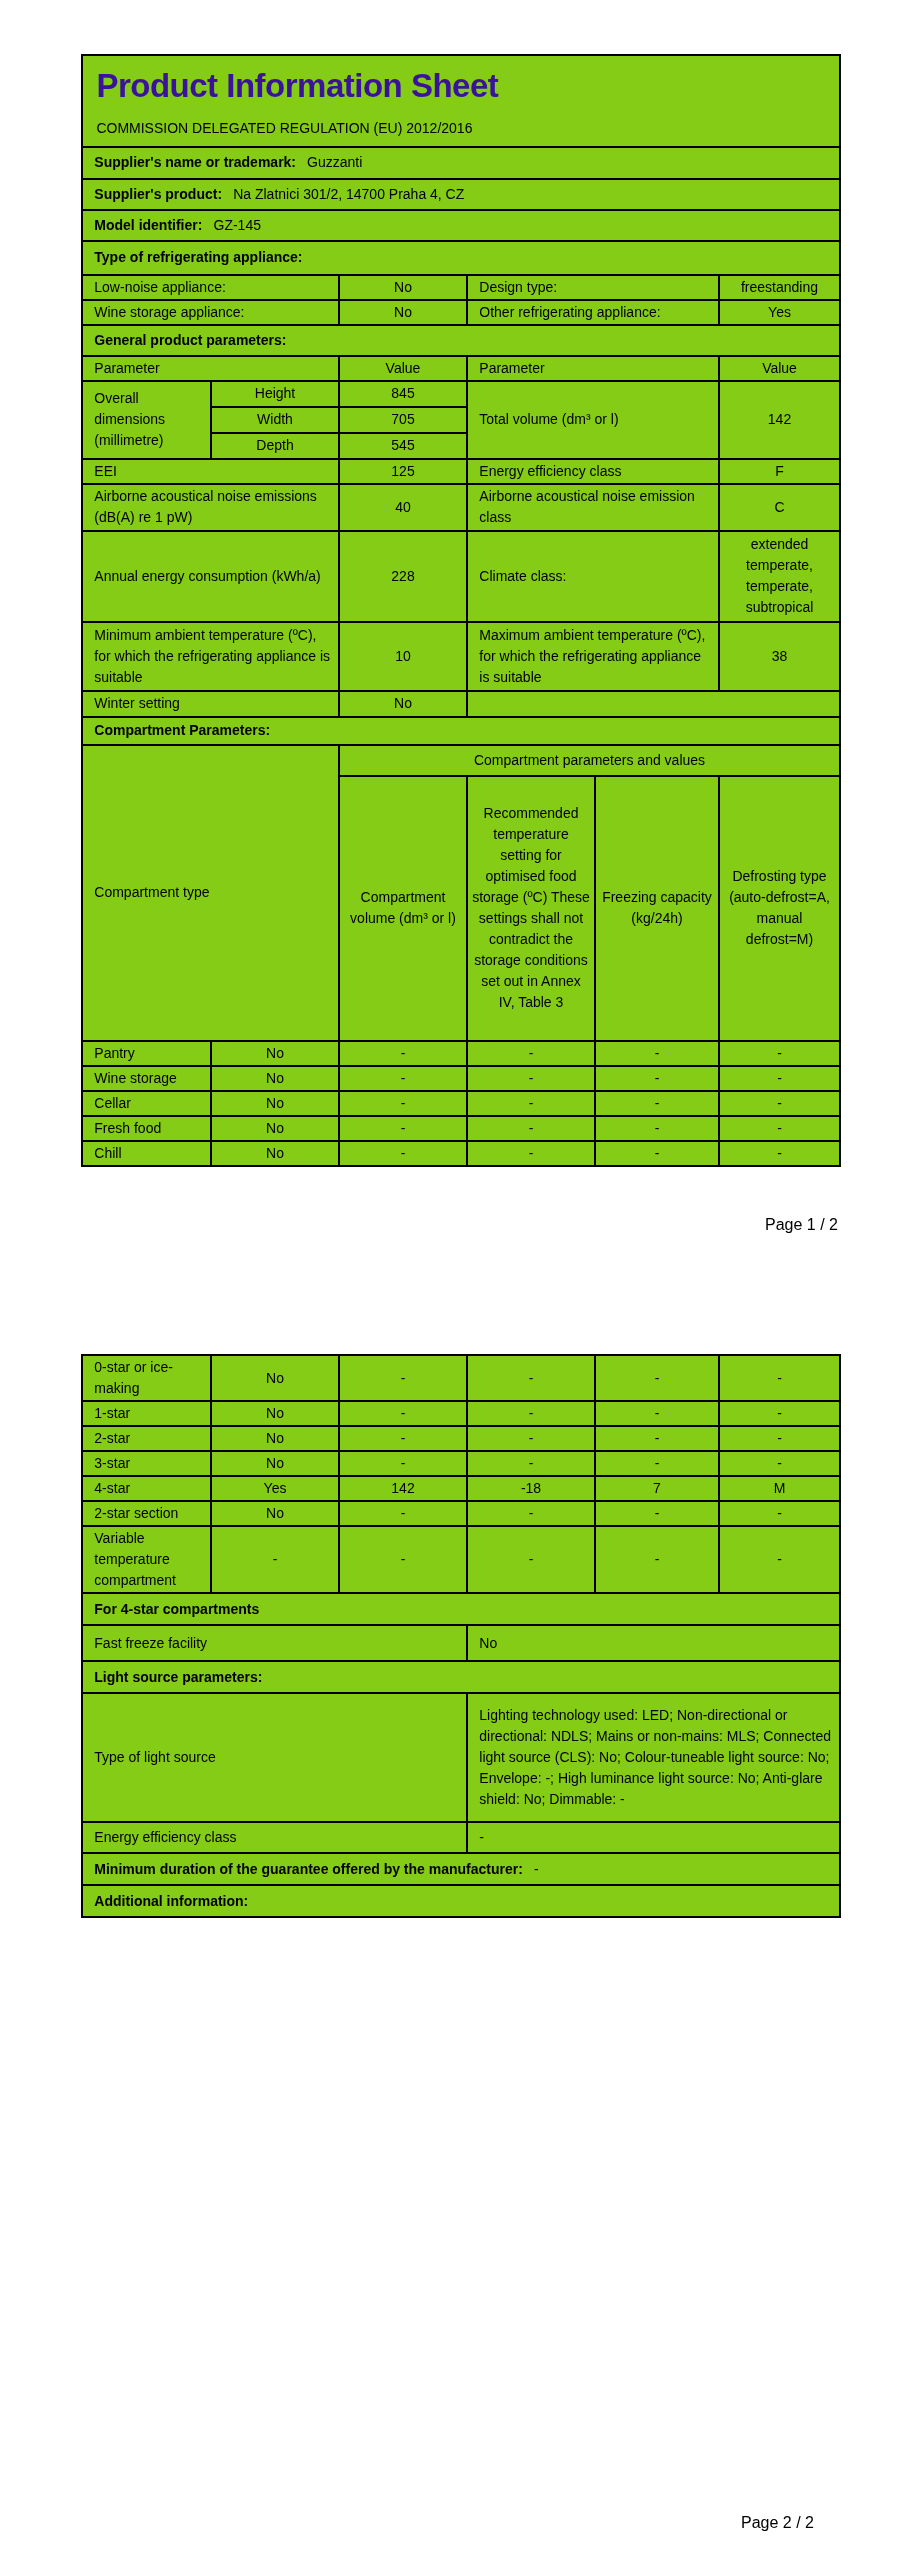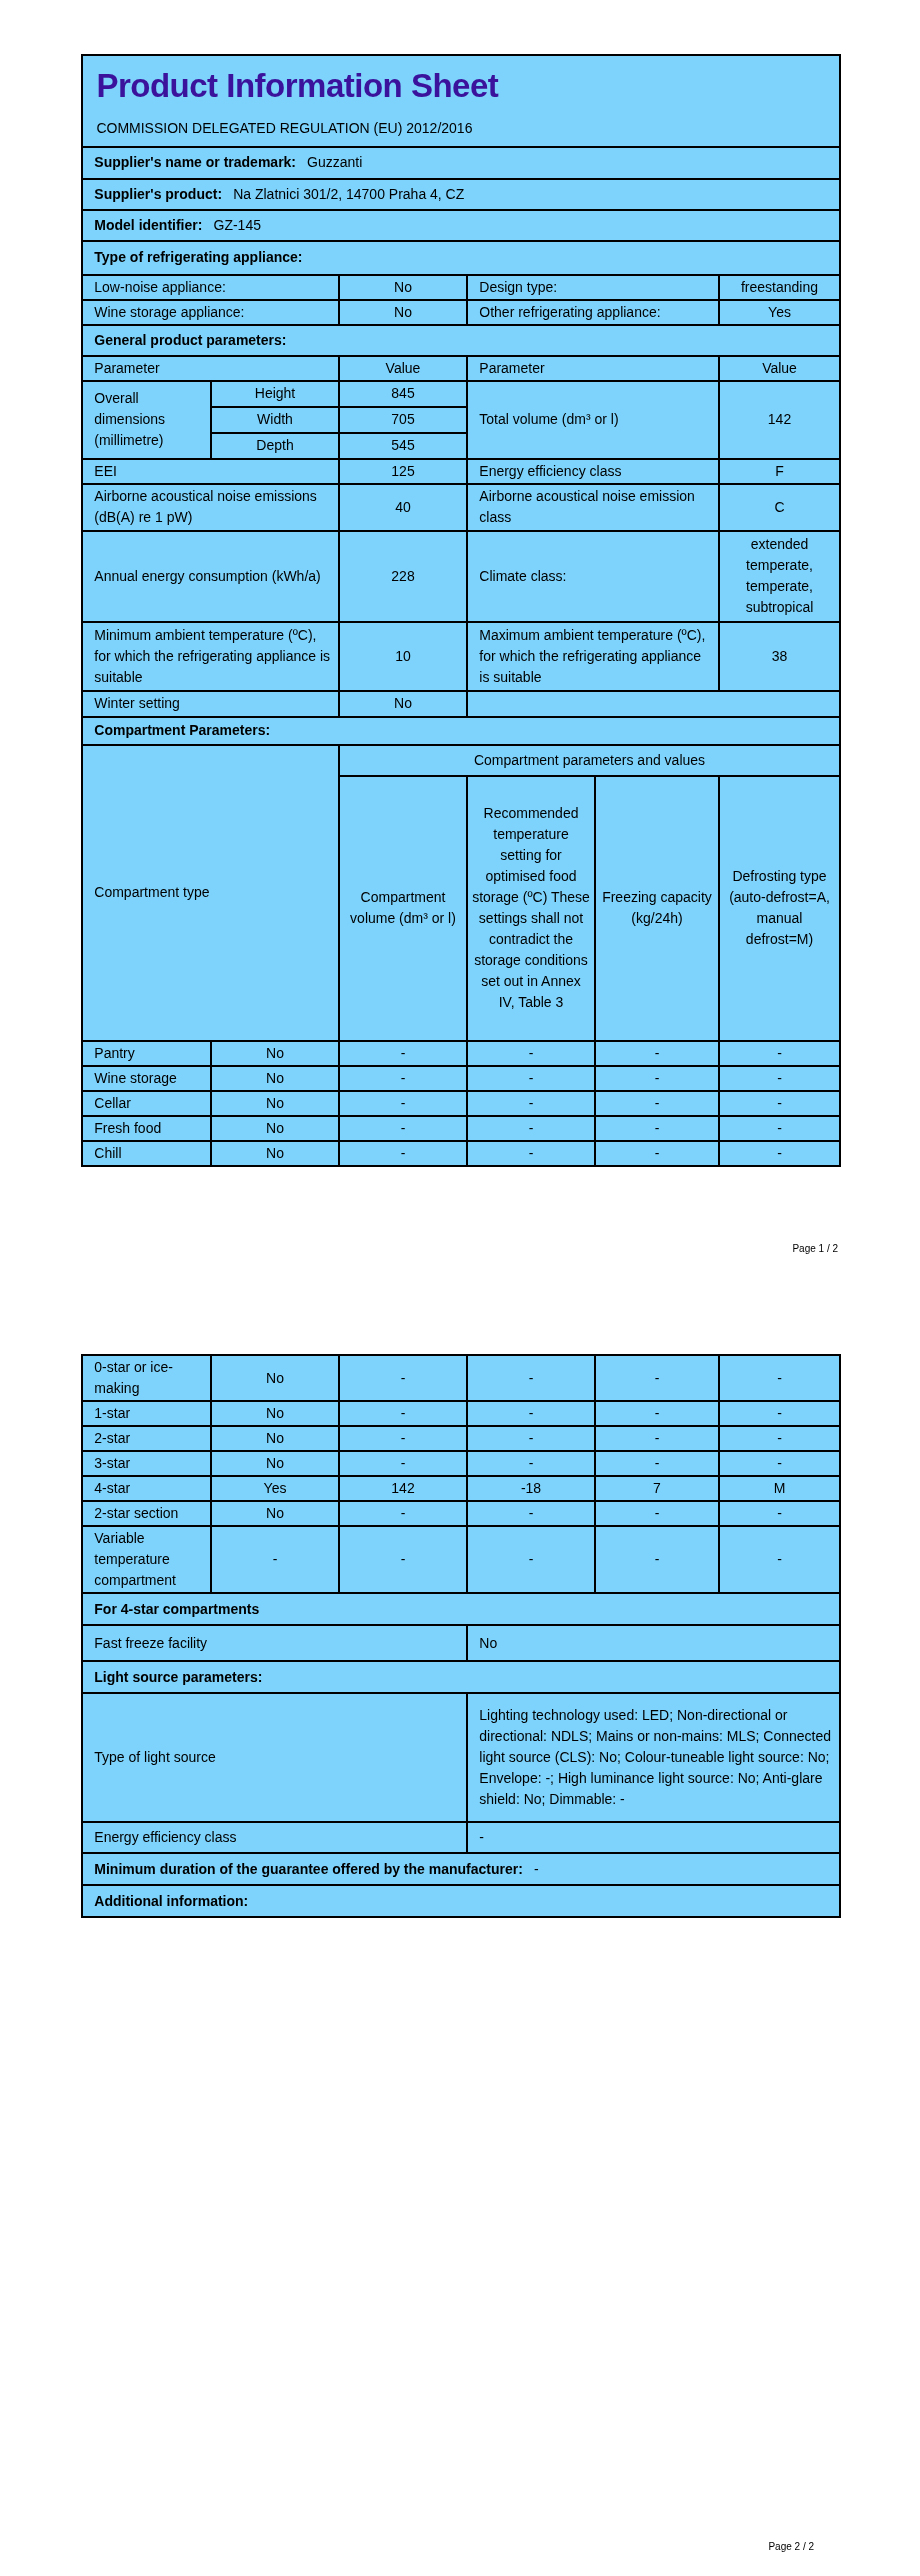--- a/index.html
+++ b/index.html
@@ -3,40 +3,40 @@
 <meta charset="utf-8">
 <style>
   :root { --accent:#3A129B; }
   html,body { margin:0; padding:0; background:#ffffff; }
   #canvas {
     position:relative; width:920px; height:2603px; background:#ffffff;
     font-family:"Liberation Sans", sans-serif; color:#000;
   }
   table.sheet {
     position:absolute; left:81px; width:758px;
-    border-collapse:collapse; table-layout:fixed; background:#7dd3fc;
+    border-collapse:collapse; table-layout:fixed; background:#84cc16;
   }
   #table1 { top:54px; }
   #table2 { top:1354px; }
   td {
     border:2.1px solid #000; border-top-width:2.6px; border-bottom-width:2.6px;
     font-size:14px; line-height:1.5; vertical-align:middle;
     padding:1px 4.1px; word-wrap:break-word; overflow:hidden;
   }
   td.l { text-align:left; padding:1px 7.2px 1px 11.3px; }
   td.c { text-align:center; }
   .b { font-weight:bold; }
   .gap { margin-left:7.2px; }
   .title {
     font-size:33px; font-weight:bold; color:var(--accent);
     line-height:1.15; letter-spacing:-0.5px;
   }
   .sub { font-size:14px; margin-top:12.4px; }
   td.titlecell { padding:11.3px 7.2px 7.2px 13.4px; }
-  .footer { position:absolute; font-size:10px; line-height:1.2;margin-top:28px; }
+  .footer { position:absolute; font-size:16px; line-height:1.2; }
   #footer1 { top:1215px; right:82px; }
   #footer2 { top:2513px; right:106px; }
 </style>
 </head>
 <body>
 
 <div id="canvas">
 
   <table class="sheet" id="table1">
     <colgroup>

